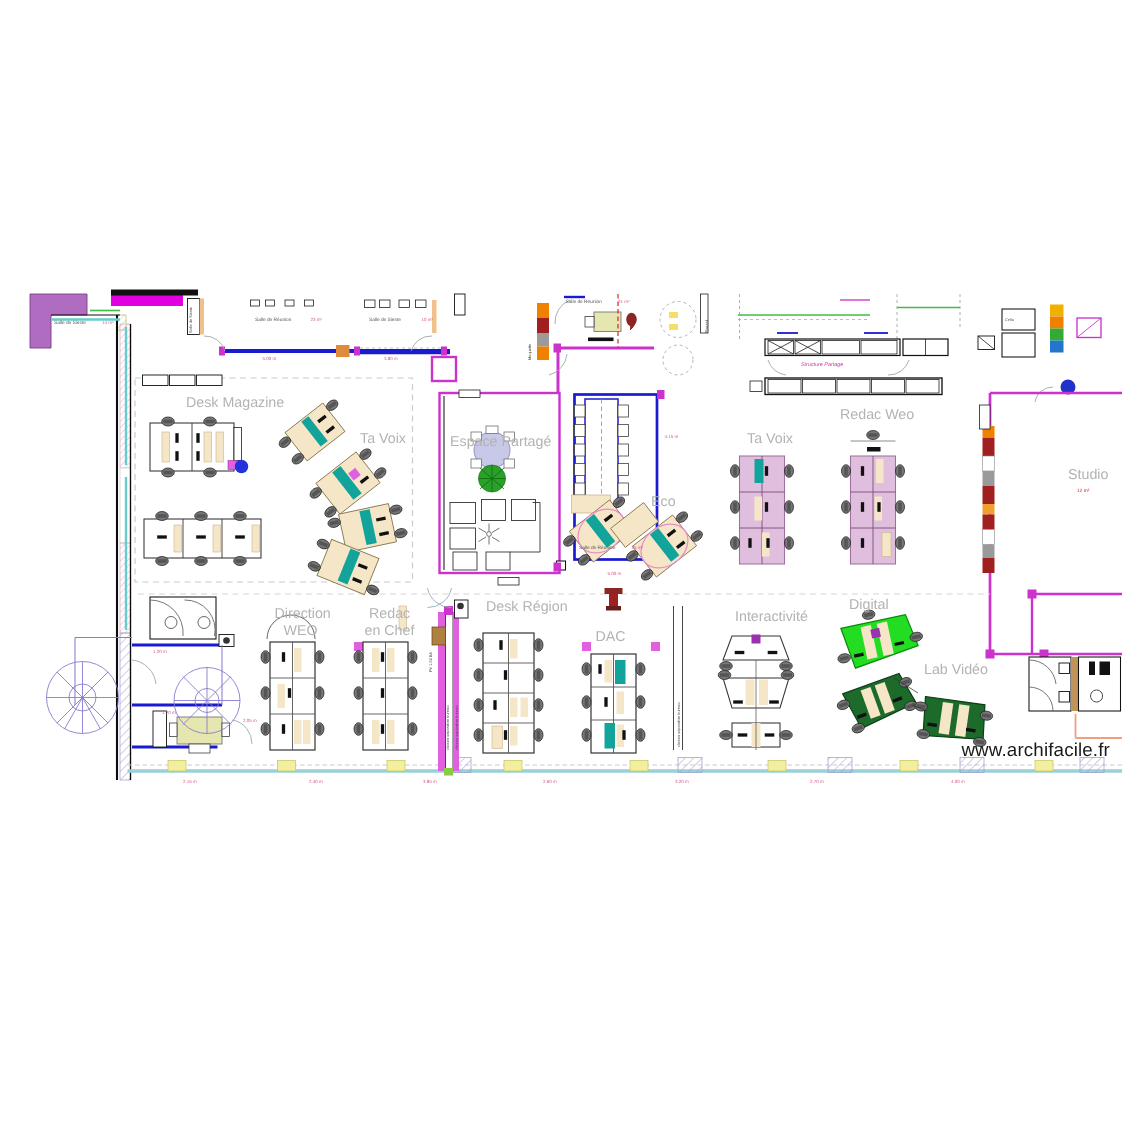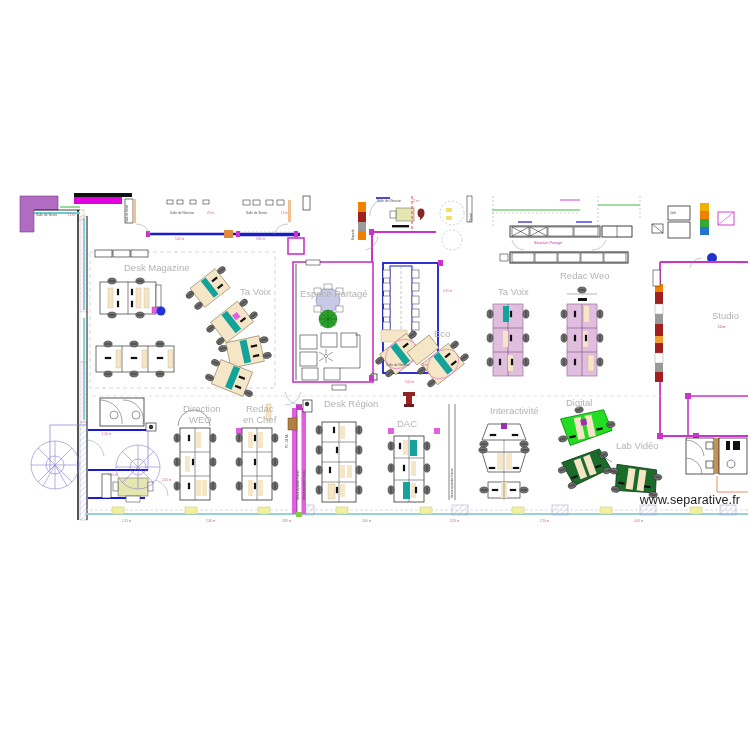--- a/index.html
+++ b/index.html
@@ -753,14 +753,14 @@
     <text class="tinytxt" transform="translate(288,448) rotate(-90)">PV 1.50  BA</text>
     <text class="tinytxt" transform="translate(299,500) rotate(-90)">cloison separative bureau</text>
     <text class="tinytxt" transform="translate(305,500) rotate(-90)">cloison separative bureau</text>
     <text class="tinytxt" transform="translate(453,498) rotate(-90)">cloison separative bureau</text>
     <text class="tinytxt" transform="translate(128,222) rotate(-90)">Salle de Sieste</text>
     <text class="tinytxt" transform="translate(472,222) rotate(-90)">Placard</text>
     <text class="tinytxt" transform="translate(354,240) rotate(-90)">Moquette</text>
   </g>
 </svg>
 
-<div class="footer">www.separative.fr</div>
+<div class="footer">www.archifacile.fr</div>
 </div>
 
 </body></html>

